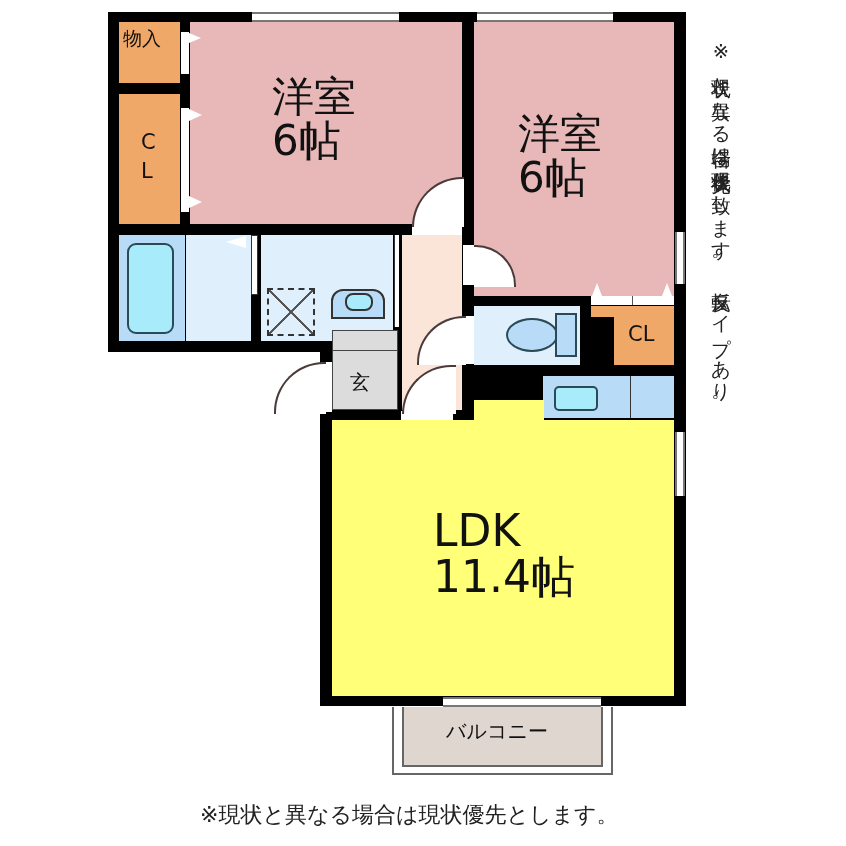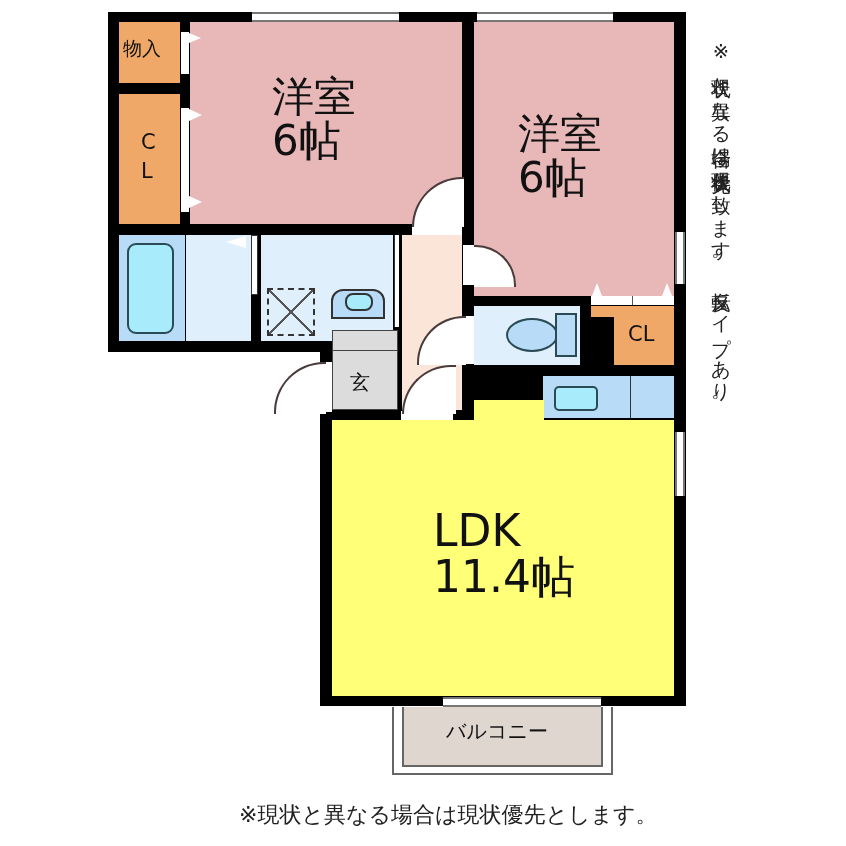--- a/index.html
+++ b/index.html
@@ -107,23 +107,23 @@
 
   <div class="abs" style="left:392px;top:707px;width:221px;height:68px;border:2px solid #666;border-top:none;background:#fff;"></div>
   <div class="abs balcony" style="left:402px;top:707px;width:201px;height:60px;border:2px solid #666;border-top:none;"></div>
 
   <div class="label" style="left:272px;top:75px;font-size:42px;">洋室
 6帖</div>
   <div class="label" style="left:518px;top:112px;font-size:42px;">洋室
 6帖</div>
   <div class="label" style="left:433px;top:500px;font-size:44px;margin-top:8px;">LDK
 11.4帖</div>
-  <div class="label" style="left:123px;top:39px;font-size:19px;">物入</div>
+  <div class="label" style="left:123px;top:29px;font-size:19px;">物入</div>
   <div class="label" style="left:141px;top:128px;font-size:21px;line-height:1.4;">C
 L</div>
   <div class="label" style="left:628px;top:323px;font-size:21px;">CL</div>
   <div class="label" style="left:350px;top:372px;font-size:20px;">玄</div>
   <div class="label" style="left:446px;top:721px;font-size:20px;">バルコニー</div>
 
 </div>
 
 <div class="vtext" style="left:711px;top:40px;height:690px;">※現状と異なる場合は現状優先と致します。 反転タイプあり。</div>
-<div class="label" style="left:200px;top:803px;font-size:22px;color:#222;margin-left:39px;">※現状と異なる場合は現状優先とします。</div>
+<div class="label" style="left:200px;top:803px;font-size:22px;color:#222;">※現状と異なる場合は現状優先とします。</div>
 
 </body></html>

